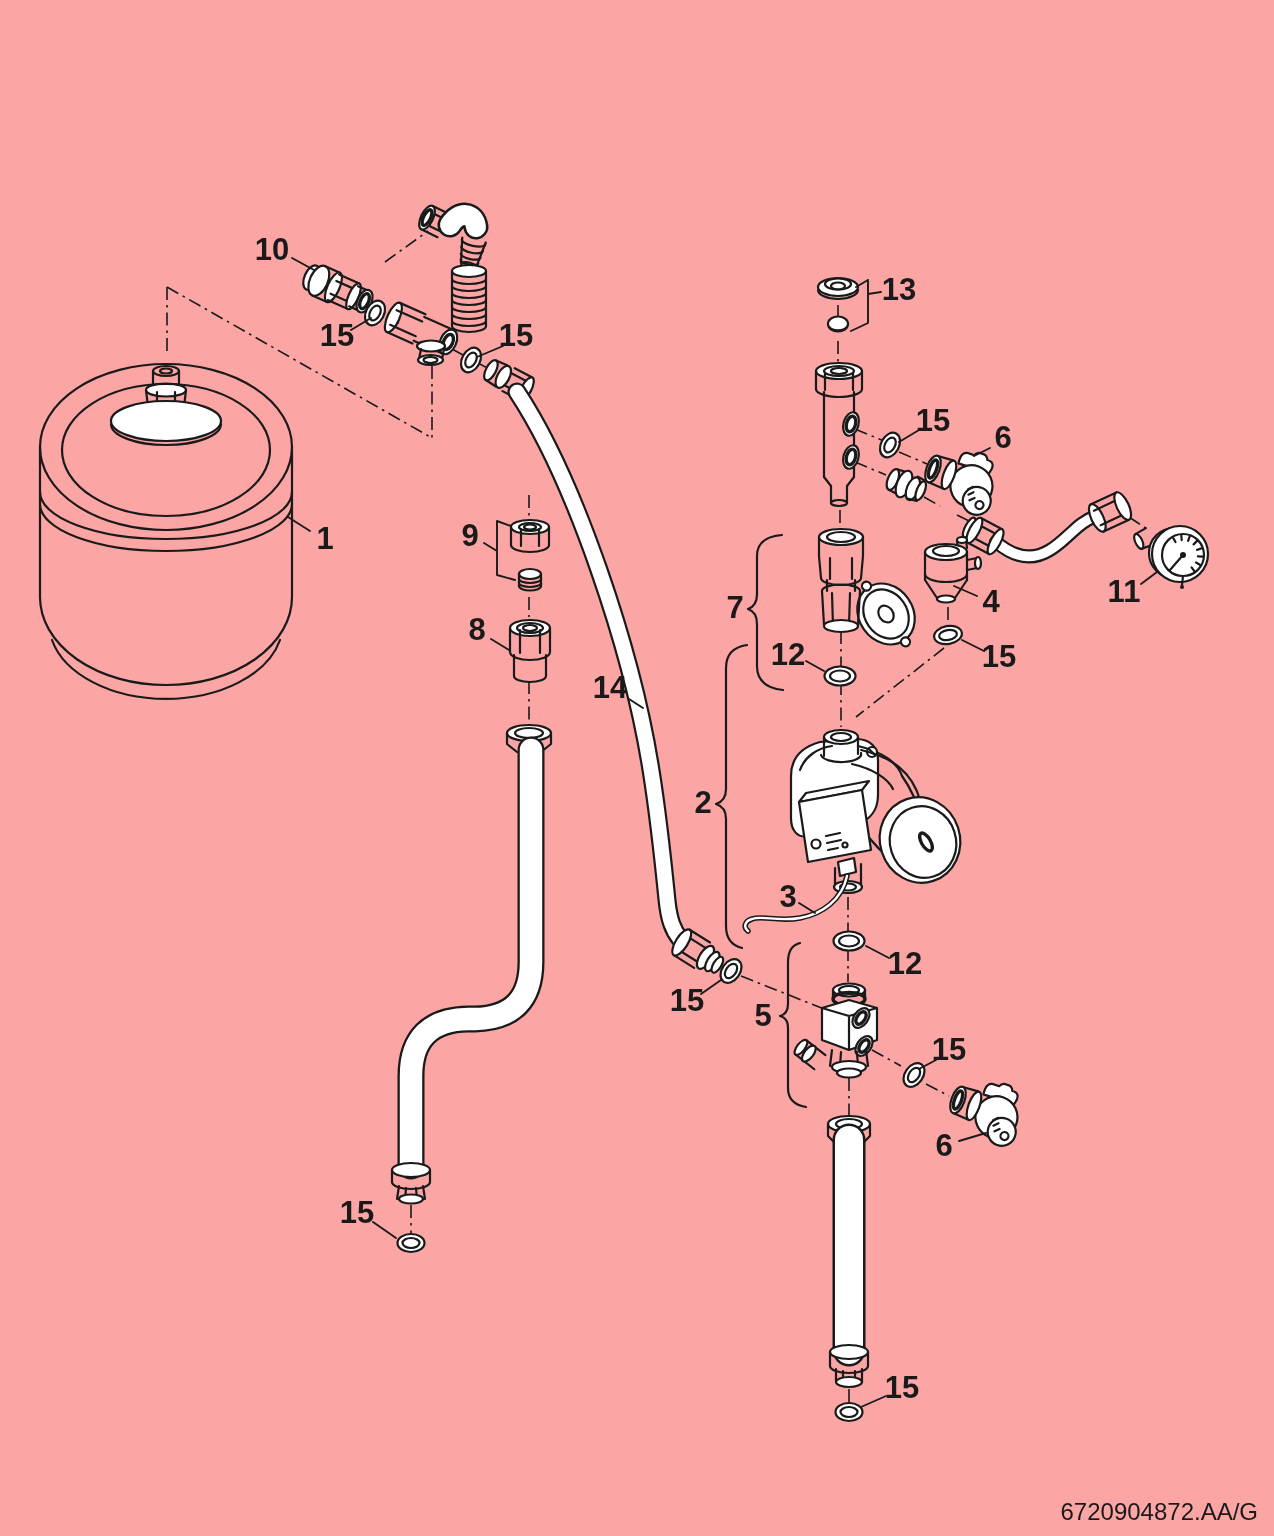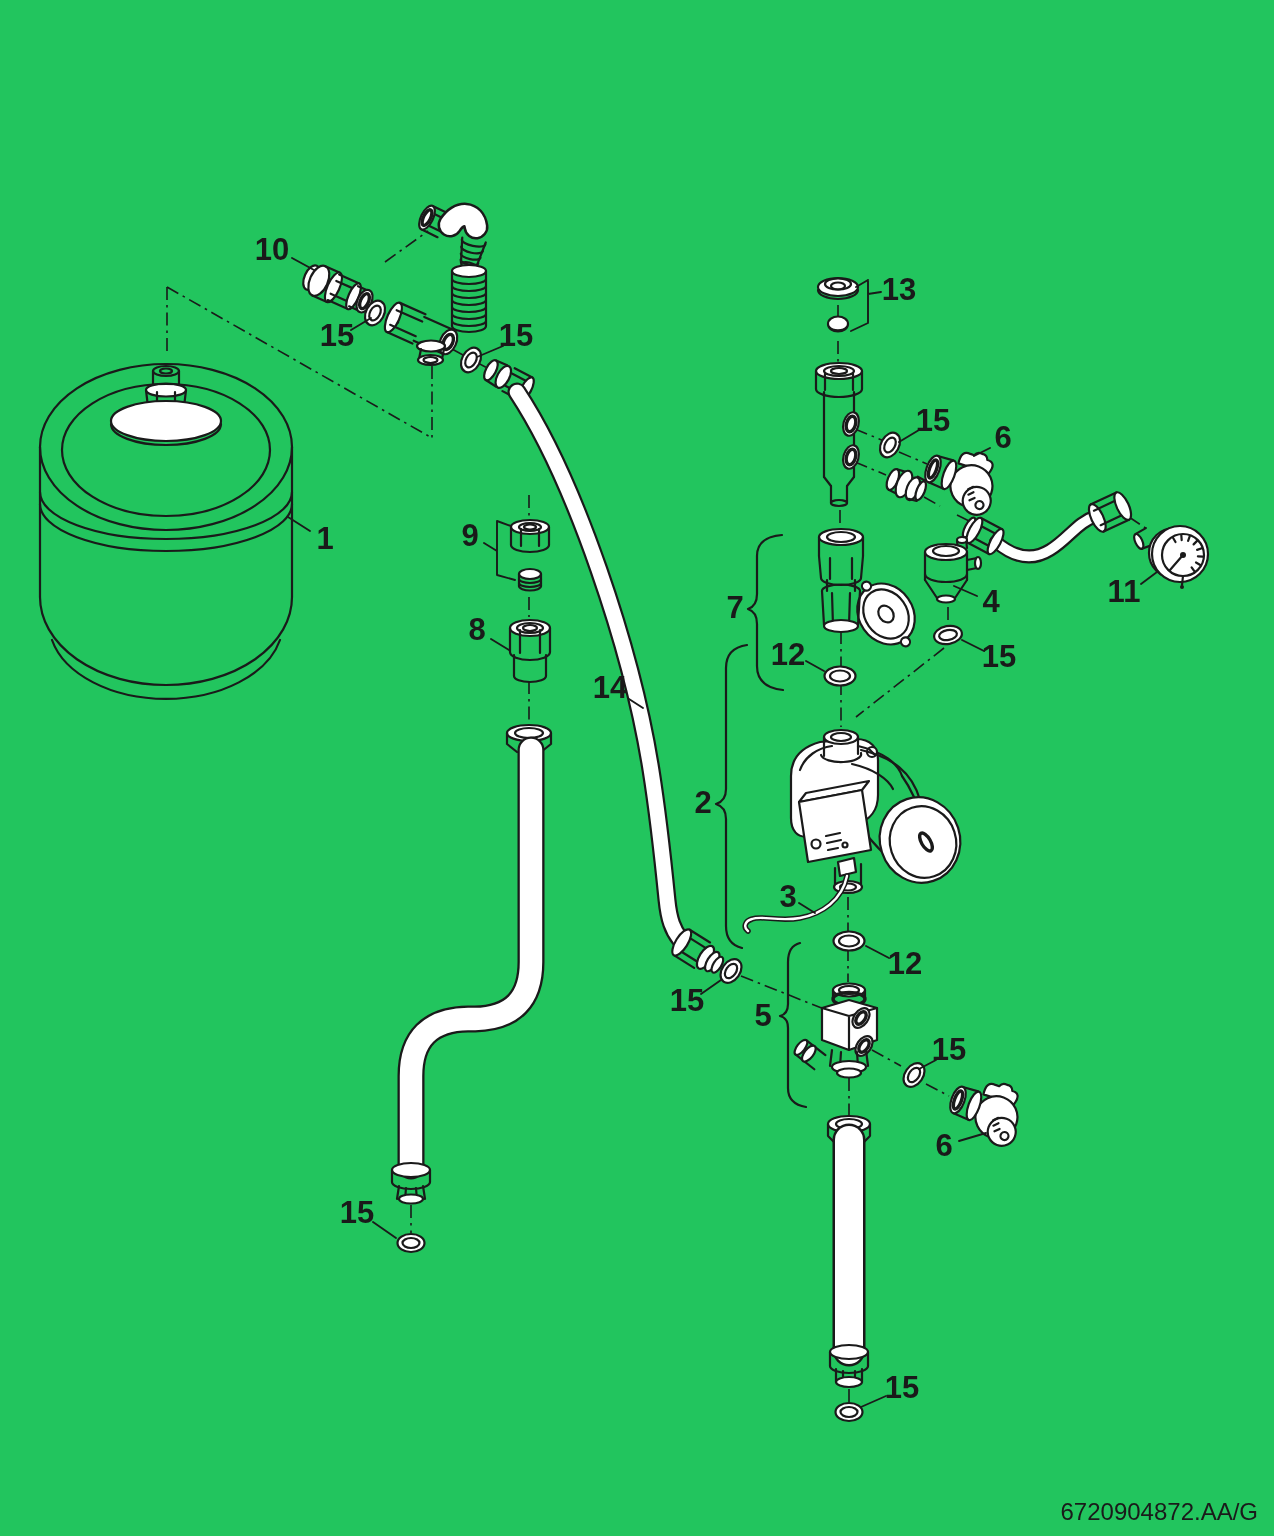--- a/index.html
+++ b/index.html
@@ -1,20 +1,20 @@
 <!DOCTYPE html>
 <html><head>
 <meta charset="utf-8">
 <style>
   html, body { margin: 0; padding: 0; background: #ffffff; }
   #stage {
     position: relative;
     width: 1274px;
     height: 1536px;
-    background: #22c55e;
+    background: #fca5a5;
     font-family: "Liberation Sans", sans-serif;
   }
   svg { display: block; }
   svg .ln  { stroke: #1a1a1a; stroke-width: 2.2; fill: none; stroke-linecap: round; stroke-linejoin: round; }
   svg .wf  { stroke: #1a1a1a; stroke-width: 2.2; fill: #ffffff; stroke-linecap: round; stroke-linejoin: round; }
   svg .thk { stroke: #1a1a1a; stroke-width: 3.4; fill: none; stroke-linecap: round; }
   svg .cl  { stroke: #1a1a1a; stroke-width: 1.6; fill: none; stroke-dasharray: 13 5 2.5 5; }
   svg .ldr { stroke: #1a1a1a; stroke-width: 1.9; fill: none; stroke-linecap: round; }
   svg .pb  { stroke: #1a1a1a; fill: none; stroke-linecap: round; stroke-linejoin: round; }
   svg .pw  { stroke: #ffffff; fill: none; stroke-linecap: round; stroke-linejoin: round; }

